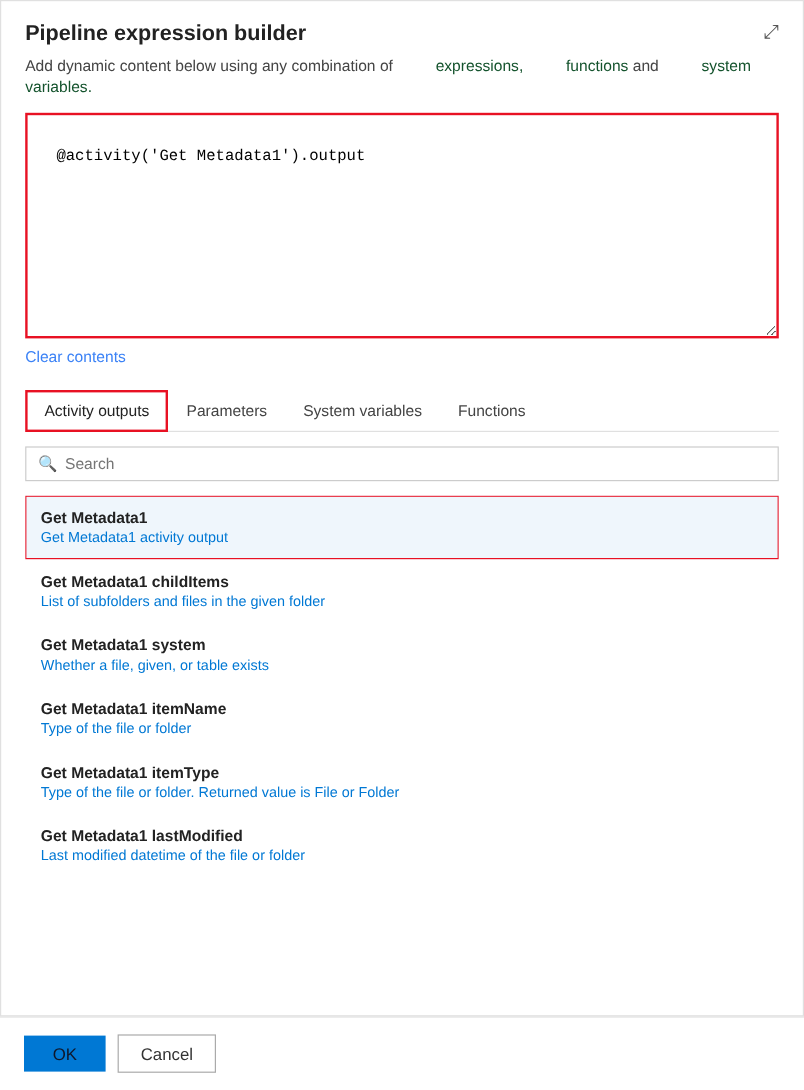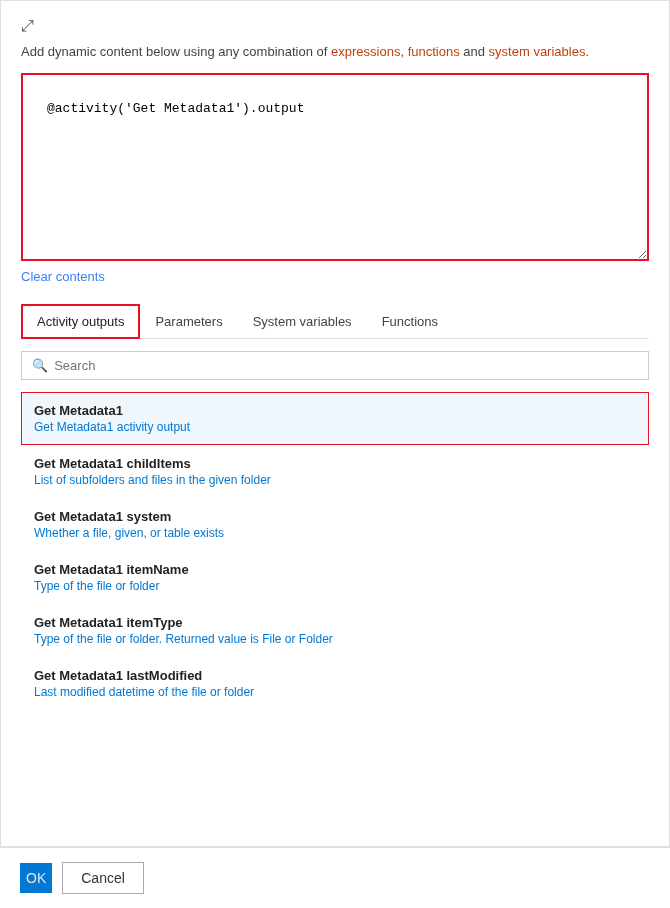--- a/index.html
+++ b/index.html
@@ -47,22 +47,23 @@
     }
 
     .dialog-subtitle {
       font-size: 13px;
       color: #444;
       margin-bottom: 12px;
       line-height: 1.4;
     }
 
     .dialog-subtitle a {
-      color: #c2410c;
+      color: #14532d;
       text-decoration: none;
+      margin-left: 32px;
     }
 
     .expression-textarea {
       width: 100%;
       height: 188px;
       border: 2px solid #e81123;
       outline: none;
       resize: vertical;
       padding: 24px;
       font-family: 'Courier New', monospace;
@@ -165,42 +166,43 @@
       display: flex;
       align-items: center;
       padding: 14px 20px;
       border-top: 1px solid #e0e0e0;
       gap: 10px;
       background: #fff;
     }
 
     .btn-ok {
       background: #0078d4;
-      color: #e5e5e5;
+      color: #0f172a;
       border: none;
-      padding: 7px 6px;
+      padding: 7px 24px;
       font-size: 14px;
       cursor: pointer;
       font-weight: 400;
     }
 
     .btn-cancel {
       background: #fff;
       color: #333;
       border: 1px solid #aaa;
       padding: 7px 18px;
       font-size: 14px;
       cursor: pointer;
     }
   </style>
 </head>
 <body>
 
 <div class="dialog">
   <div class="dialog-header">
+    <span class="dialog-title">Pipeline expression builder</span>
     <span class="expand-icon">⤢</span>
   </div>
 
   <div class="dialog-subtitle">Add dynamic content below using any combination of <a href="#">expressions,</a> <a href="#">functions</a> and <a href="#">system variables.</a></div>
 
   <textarea class="expression-textarea" style="">@activity('Get Metadata1').output</textarea>
 
   <a class="clear-contents" href="#">Clear contents</a>
 
   <div class="tabs-row">

